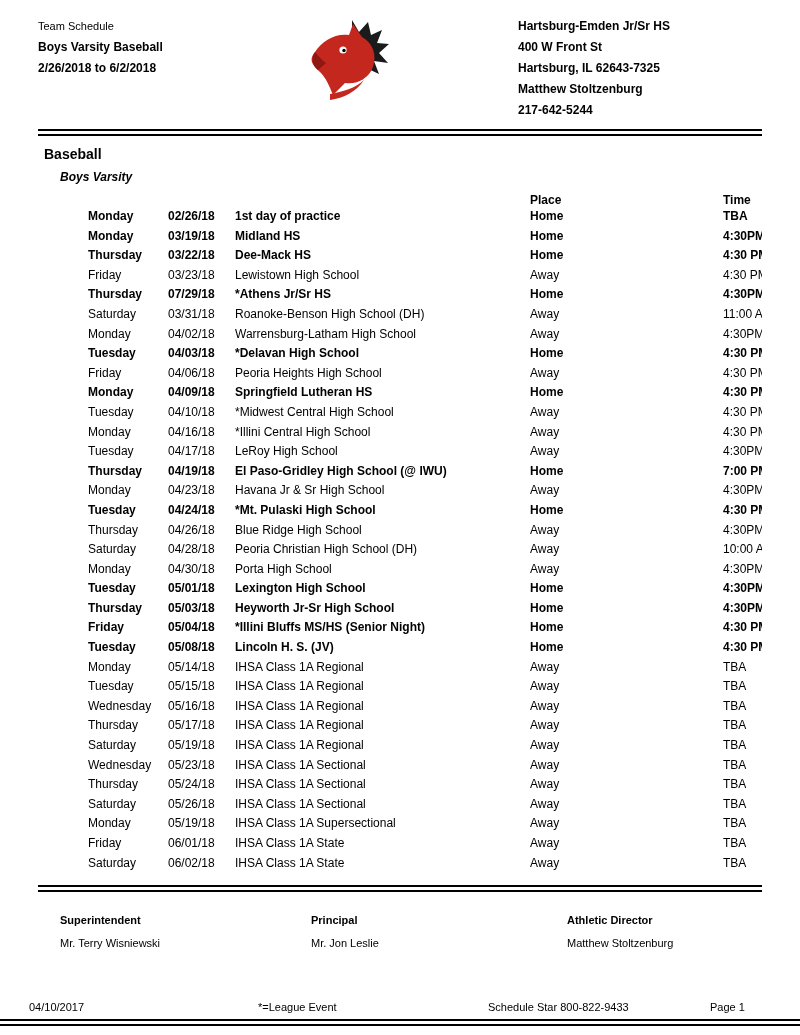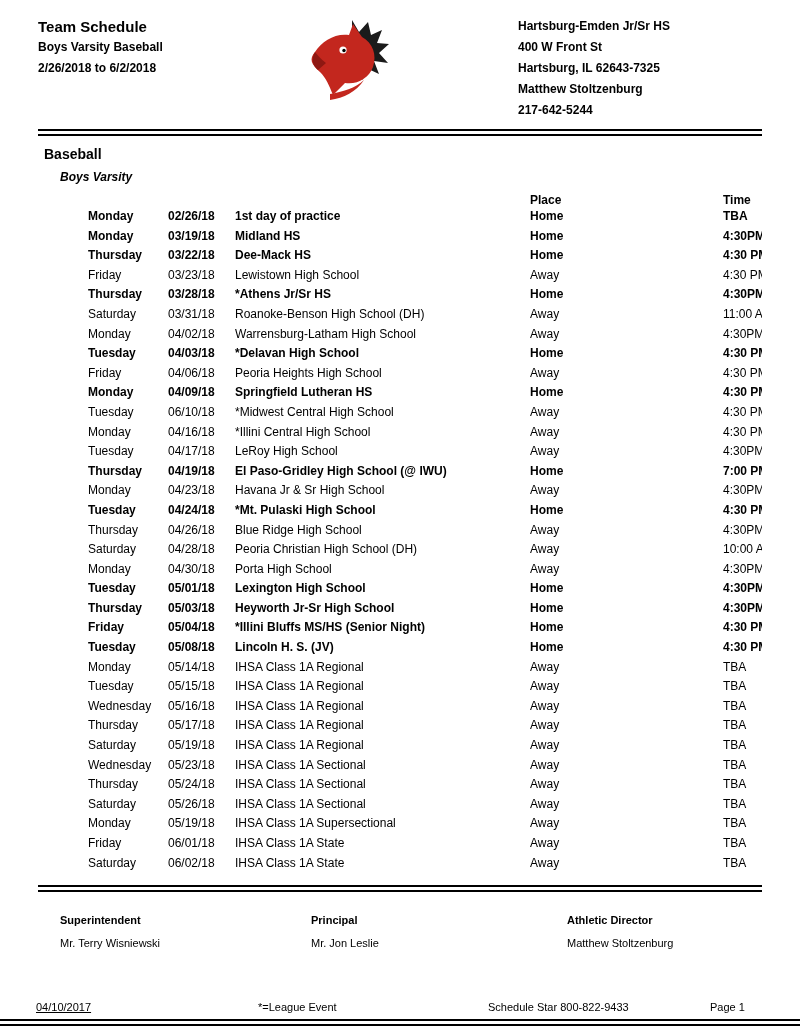--- a/index.html
+++ b/index.html
@@ -3,21 +3,21 @@
 <meta charset="utf-8">
 <style>
   * { box-sizing: border-box; margin: 0; padding: 0; }
   html, body { background: #fff; }
   body { font-family: "Liberation Sans", sans-serif; color: #000; }
   .page { position: relative; width: 800px; height: 1035px; background: #fff; overflow: hidden; }
 
   
   .header { display: flex; padding: 16px 38px 0 38px; }
   .h-left { width: 250px; }
-  .h-left .t1 { font-size: 15px; font-weight: bold; line-height: 21px; }
+  .h-left .t1 { font-size: 11px; font-weight: normal; line-height: 21px; }
   .h-left .t2 { font-size: 12px; font-weight: bold; line-height: 21px; }
   .h-logo { width: 230px; padding-left: 14px; }
   .h-right { flex: 1; }
   .h-right div { font-size: 12px; font-weight: bold; line-height: 21px; }
 
   .dbl-rule { margin: 8px 38px 0 38px; height: 7px; border-top: 2px solid #000; border-bottom: 2px solid #000; }
 
   .sport { margin: 10px 38px 8px 44px; font-size: 14px; font-weight: bold; }
   .level { margin: 2px 38px 0 60px; font-size: 12px; font-weight: bold; font-style: italic; }
 
@@ -33,21 +33,21 @@
   .staff { display: flex; margin: 22px 38px 0 38px; padding-left: 22px; gap: 48px; }
   .staff-col1 { width: 203px; }
   .staff-col2 { width: 197px; }
   .staff-col3 { flex: 1; margin-left: 11px; }
   .staff-title { font-size: 11px; font-weight: bold; }
   .staff-name { font-size: 11px; margin-top: 11px; }
 
   
   .pagefoot { position: absolute; top: 1001px; left: 0; right: 0; height: 14px; font-size: 11px; }
   .pagefoot span { position: absolute; white-space: nowrap; }
-  .pf-date { left: 36px; text-decoration: underline; }
+  .pf-date { left: 29px; }
   .pf-legend { left: 258px; }
   .pf-vendor { left: 488px; }
   .pf-page { left: 710px; }
 
   .bottom-rule { position: absolute; top: 1019px; left: 0; right: 0; height: 7px; border-top: 2px solid #000; border-bottom: 2px solid #000; }
 </style>
 </head>
 <body>
 
 <div class="page">
@@ -116,21 +116,21 @@
       </div>
       <div class="row">
         <span>Friday</span>
         <span>03/23/18</span>
         <span>Lewistown High School</span>
         <span>Away</span>
         <span>4:30 PM</span>
       </div>
       <div class="row bold">
         <span>Thursday</span>
-        <span>03/28/18</span>
+        <span>07/29/18</span>
         <span>*Athens Jr/Sr HS</span>
         <span>Home</span>
         <span>4:30PM</span>
       </div>
       <div class="row">
         <span>Saturday</span>
         <span>03/31/18</span>
         <span>Roanoke-Benson High School (DH)</span>
         <span>Away</span>
         <span>11:00 AM</span>
@@ -158,21 +158,21 @@
       </div>
       <div class="row bold">
         <span>Monday</span>
         <span>04/09/18</span>
         <span>Springfield Lutheran HS</span>
         <span>Home</span>
         <span>4:30 PM</span>
       </div>
       <div class="row">
         <span>Tuesday</span>
-        <span>06/10/18</span>
+        <span>04/10/18</span>
         <span>*Midwest Central High School</span>
         <span>Away</span>
         <span>4:30 PM</span>
       </div>
       <div class="row">
         <span>Monday</span>
         <span>04/16/18</span>
         <span>*Illini Central High School</span>
         <span>Away</span>
         <span>4:30 PM</span>

